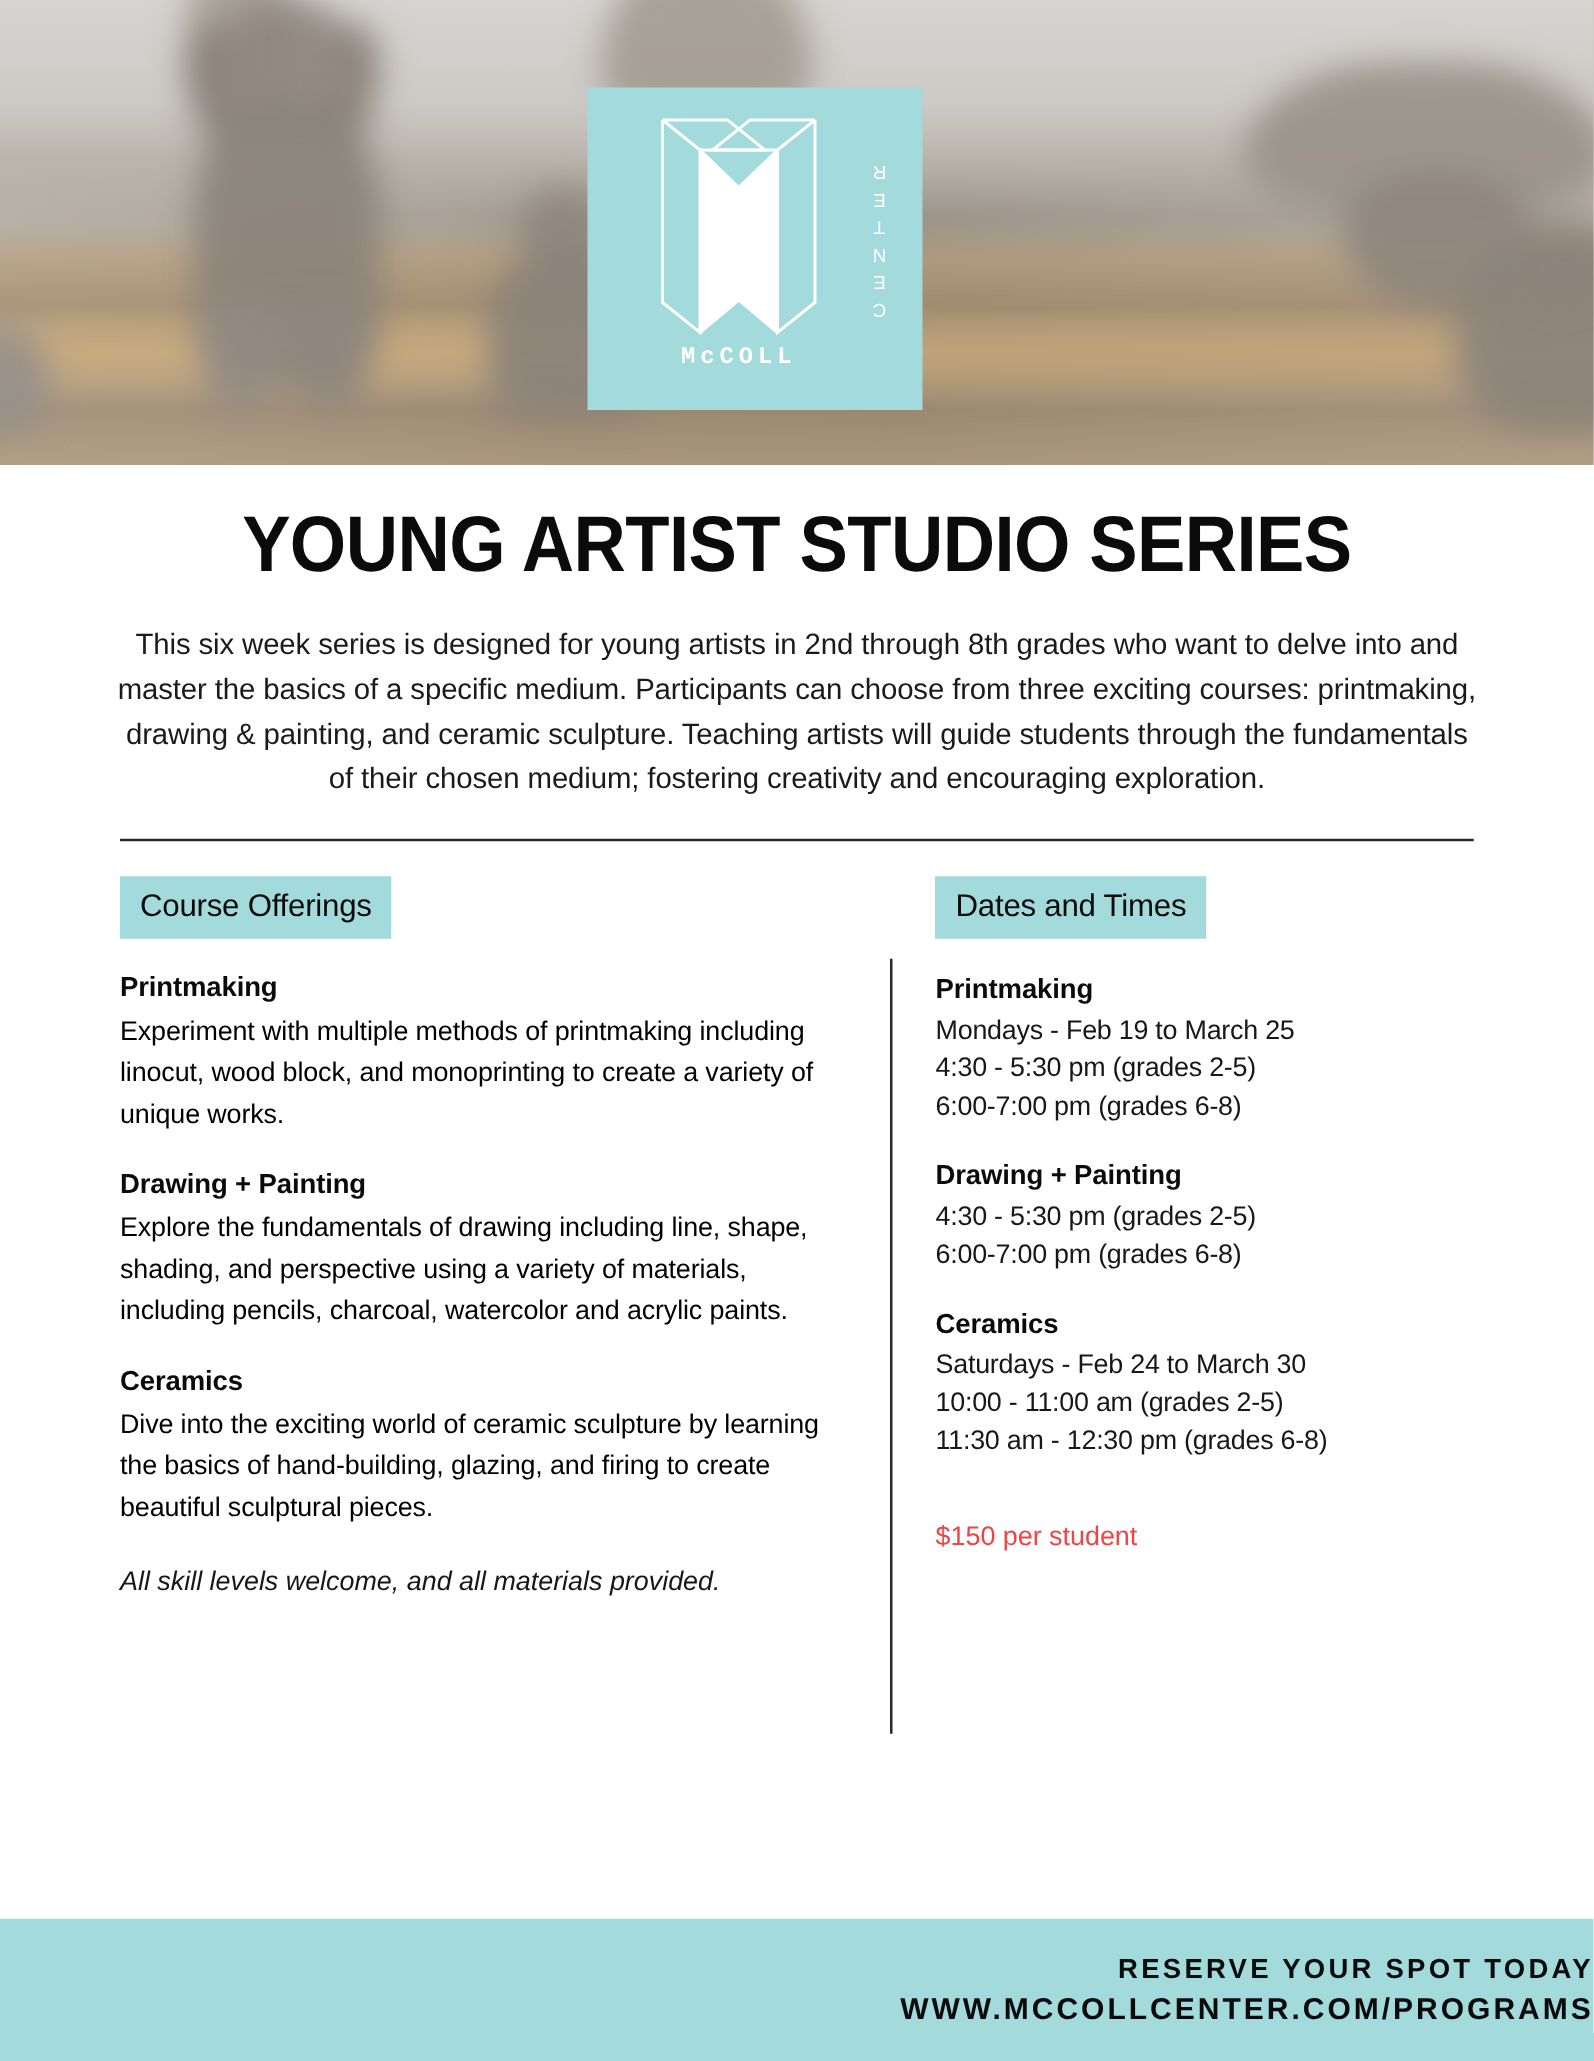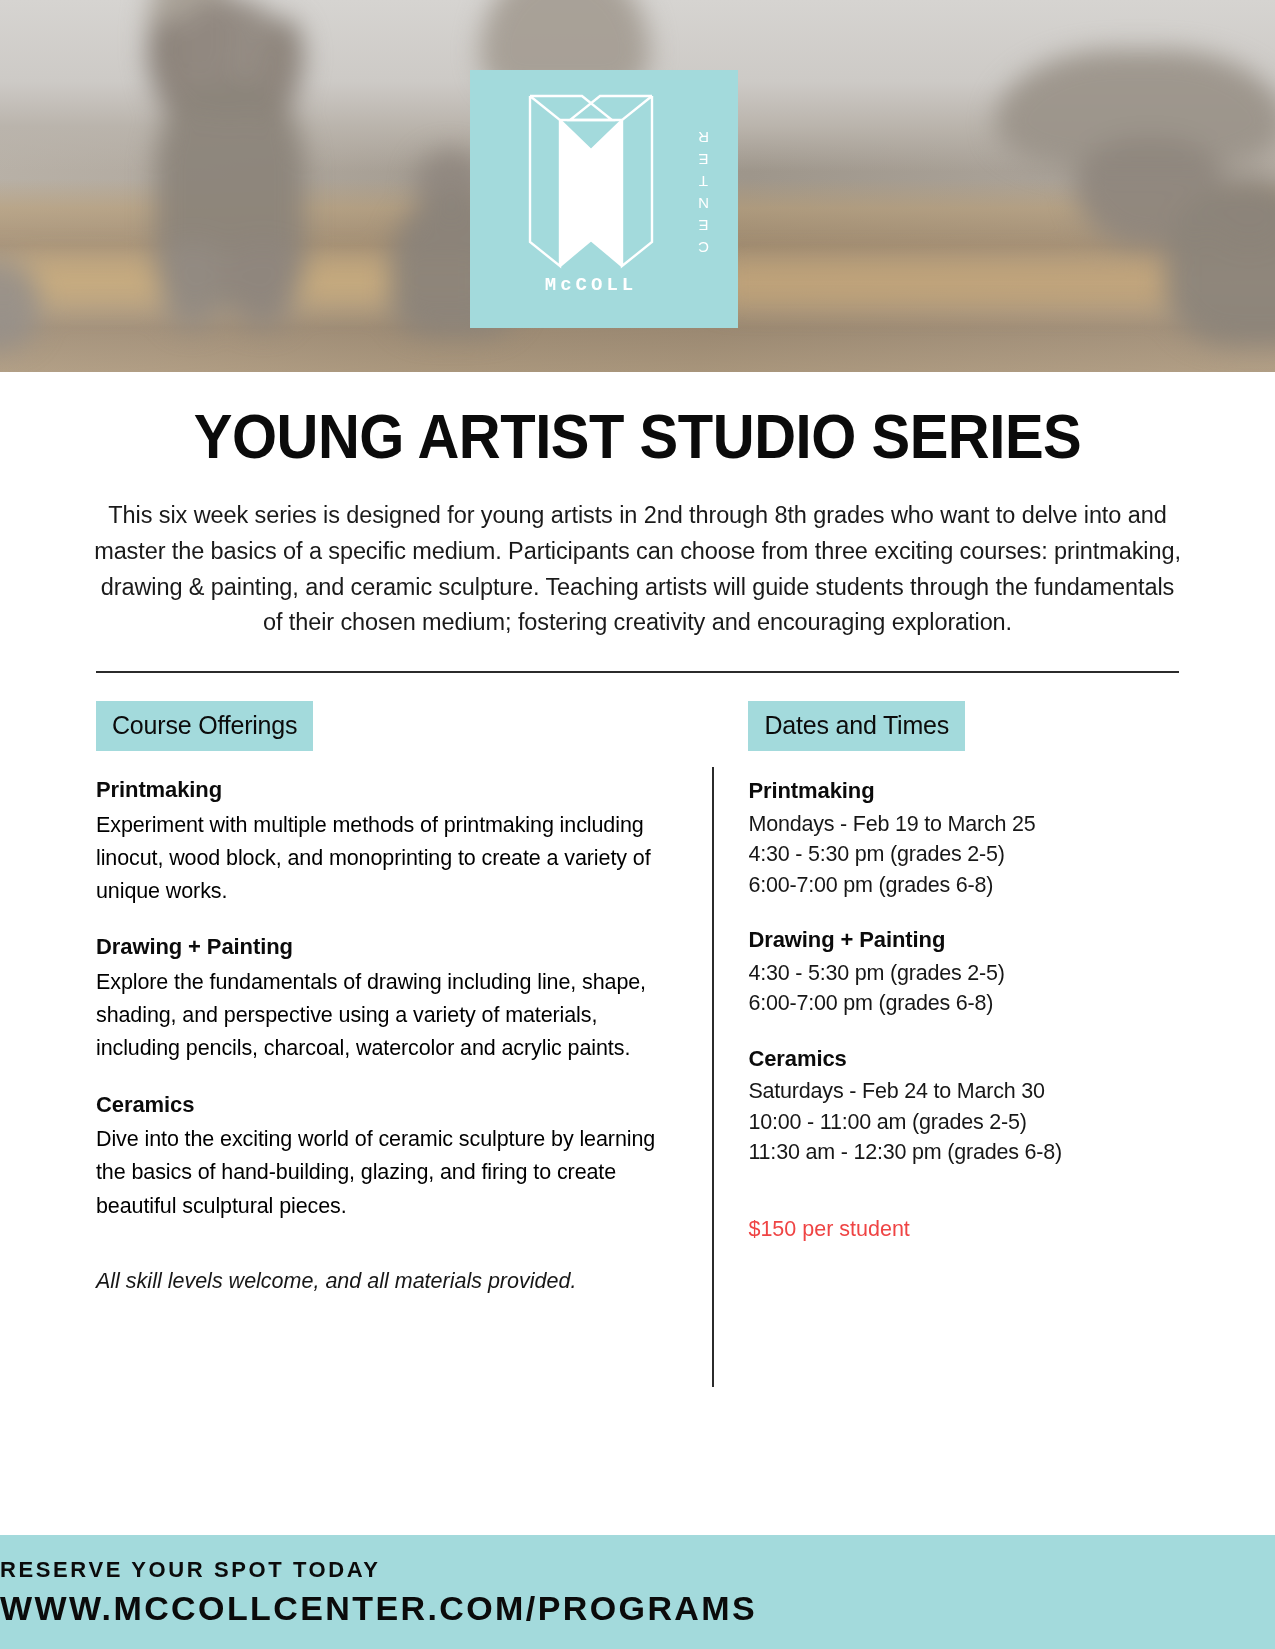--- a/index.html
+++ b/index.html
@@ -210,21 +210,21 @@
   }
 
   .course-desc {
     font-size: 21.5px;
     line-height: 1.55;
     color: #000000;
     letter-spacing: -0.1px;
   }
 
   .note-italic {
-    margin-top: 42px;
+    margin-top: 26px;
     font-style: italic;
     font-size: 21.5px;
     line-height: 1.5;
     color: #171717;
   }
 
   .sched-block { margin-top: 26px; }
   .sched-block:first-of-type { margin-top: 32px; }
 
   .sched-name {
@@ -253,34 +253,34 @@
   
   .footer {
     position: absolute;
     left: 0;
     bottom: 0;
     width: 1275px;
     height: 114px;
     background: #a3dadc;
     display: flex;
     flex-direction: column;
-    align-items: flex-start;
+    align-items: flex-end;
     justify-content: center;
     gap: 6px;
   }
   .footer-line1 {
     font-weight: 700;
     font-size: 22px;
     letter-spacing: 2.6px;
     color: #0b0b0b;
     font-family: "Liberation Sans Narrow", "Liberation Sans", sans-serif;
   }
   .footer-line2 {
     font-weight: 700;
-    font-size: 34px;
+    font-size: 24px;
     letter-spacing: 2.4px;
     color: #0b0b0b;
     font-family: "Liberation Sans Narrow", "Liberation Sans", sans-serif;
   }
 </style>
 </head>
 <body>
 
 <div class="page">
 

